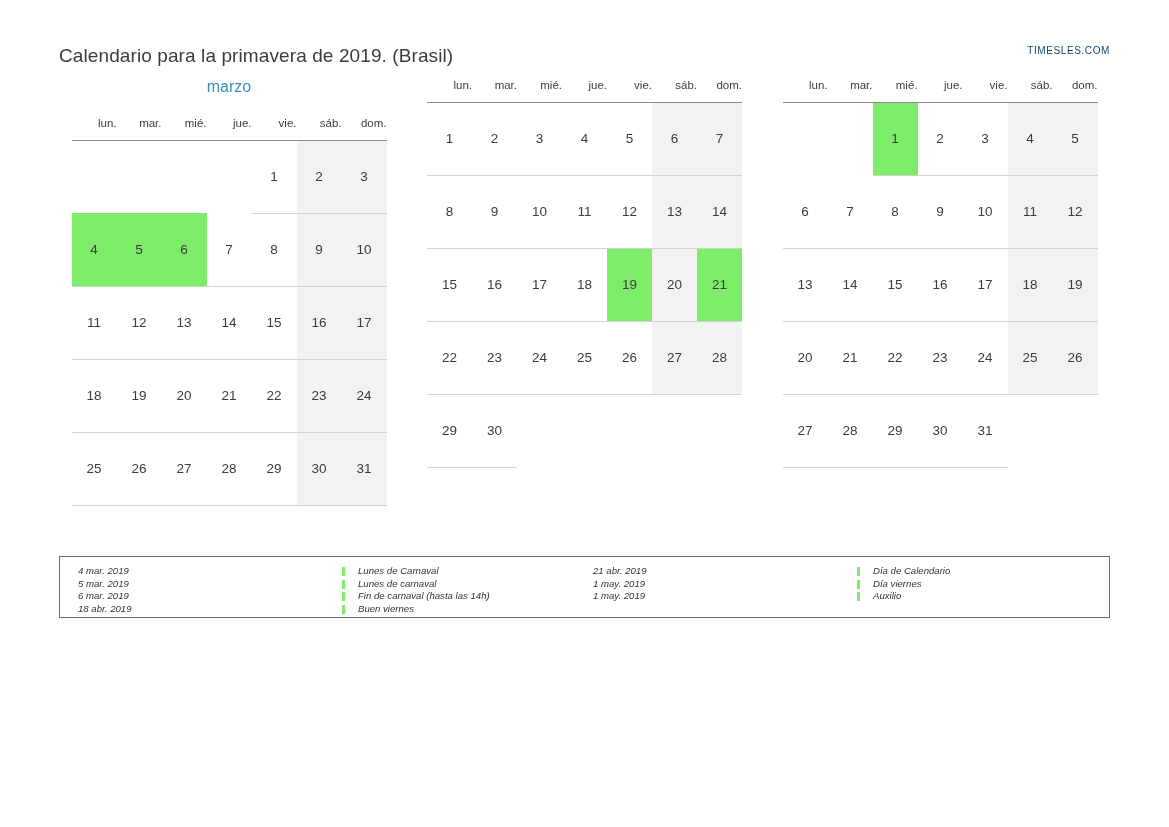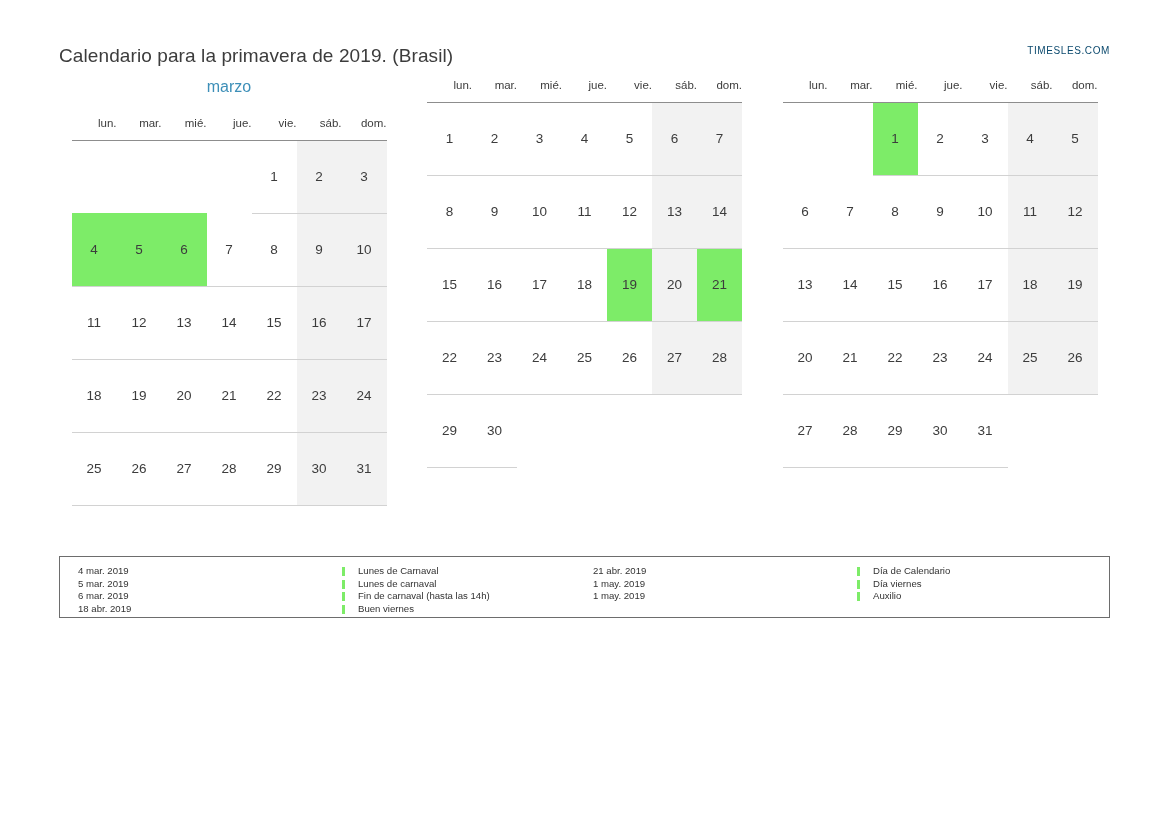--- a/index.html
+++ b/index.html
@@ -87,20 +87,21 @@
     left: 59px;
     top: 556px;
     width: 1051px;
     height: 62px;
     border: 1px solid #6d6d6d;
     padding: 8px 12px 0 12px;
   }
   .legend-cols {
     display: flex;
     gap: 5px;
+    font-style: italic;
   }
   .legend-col {
     width: 50%;
     display: flex;
   }
   .legend-dates {
     width: 270px;
     padding-left: 6px;
   }
   .legend-labels {

